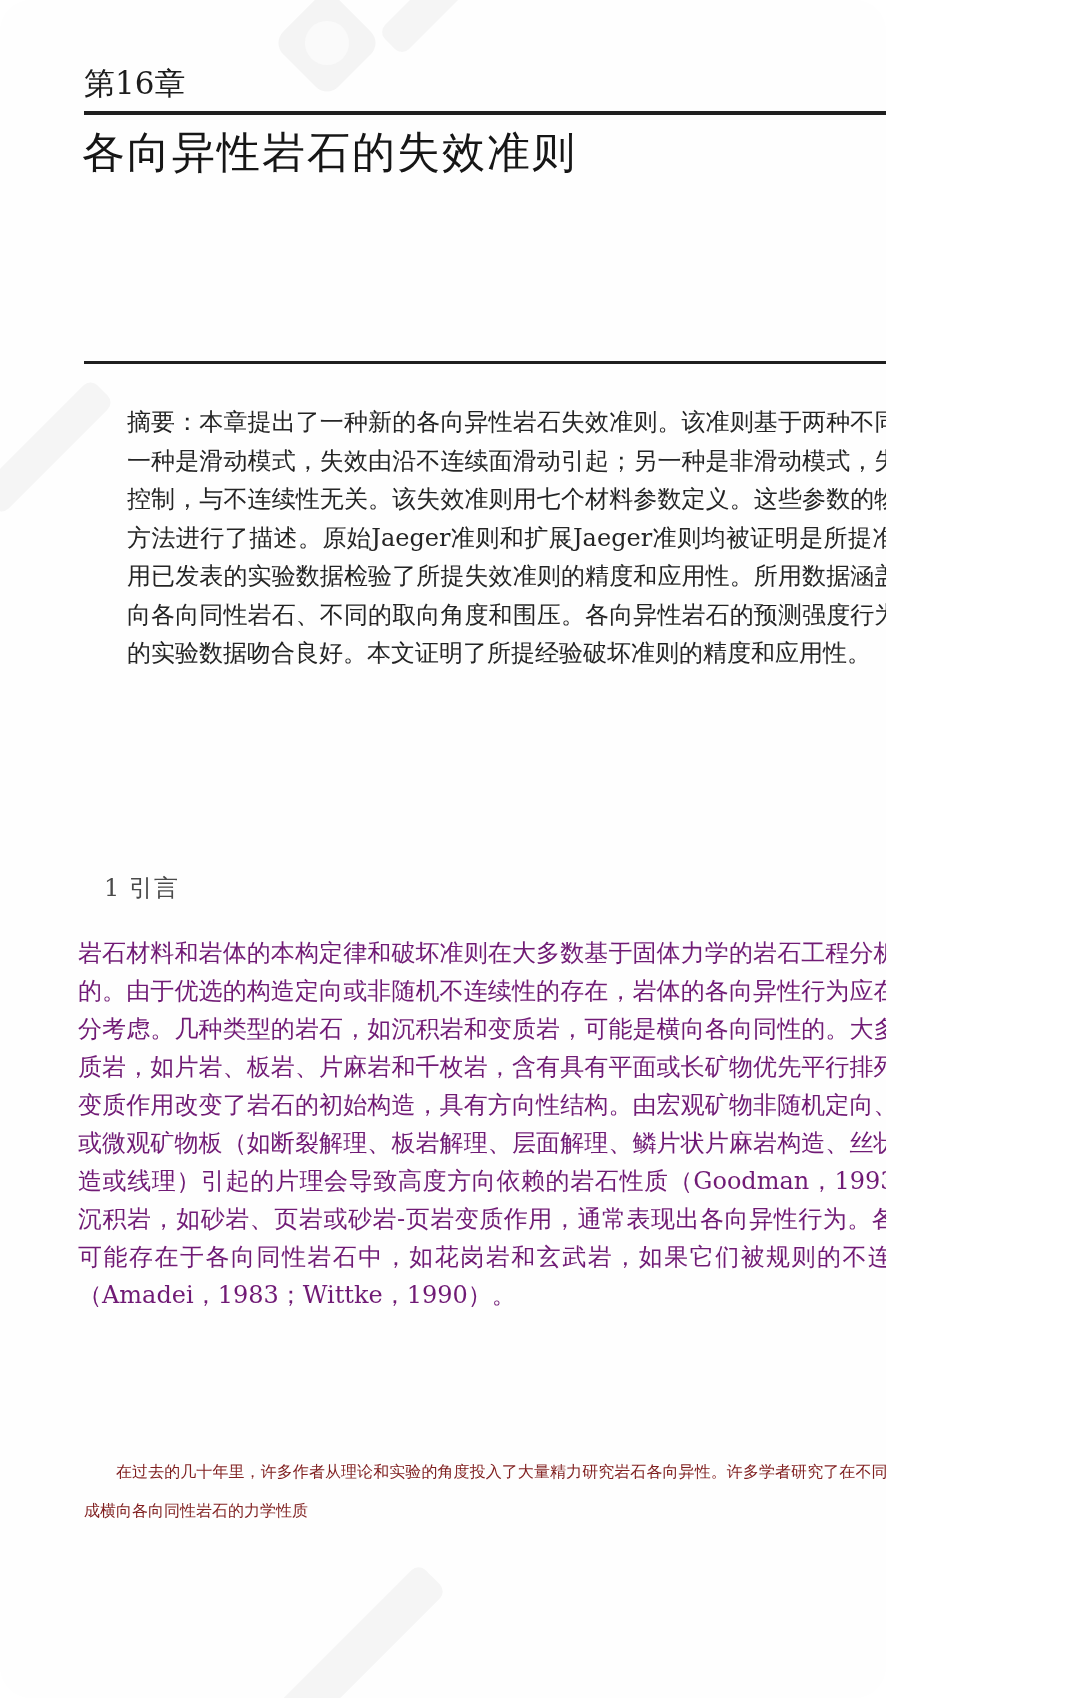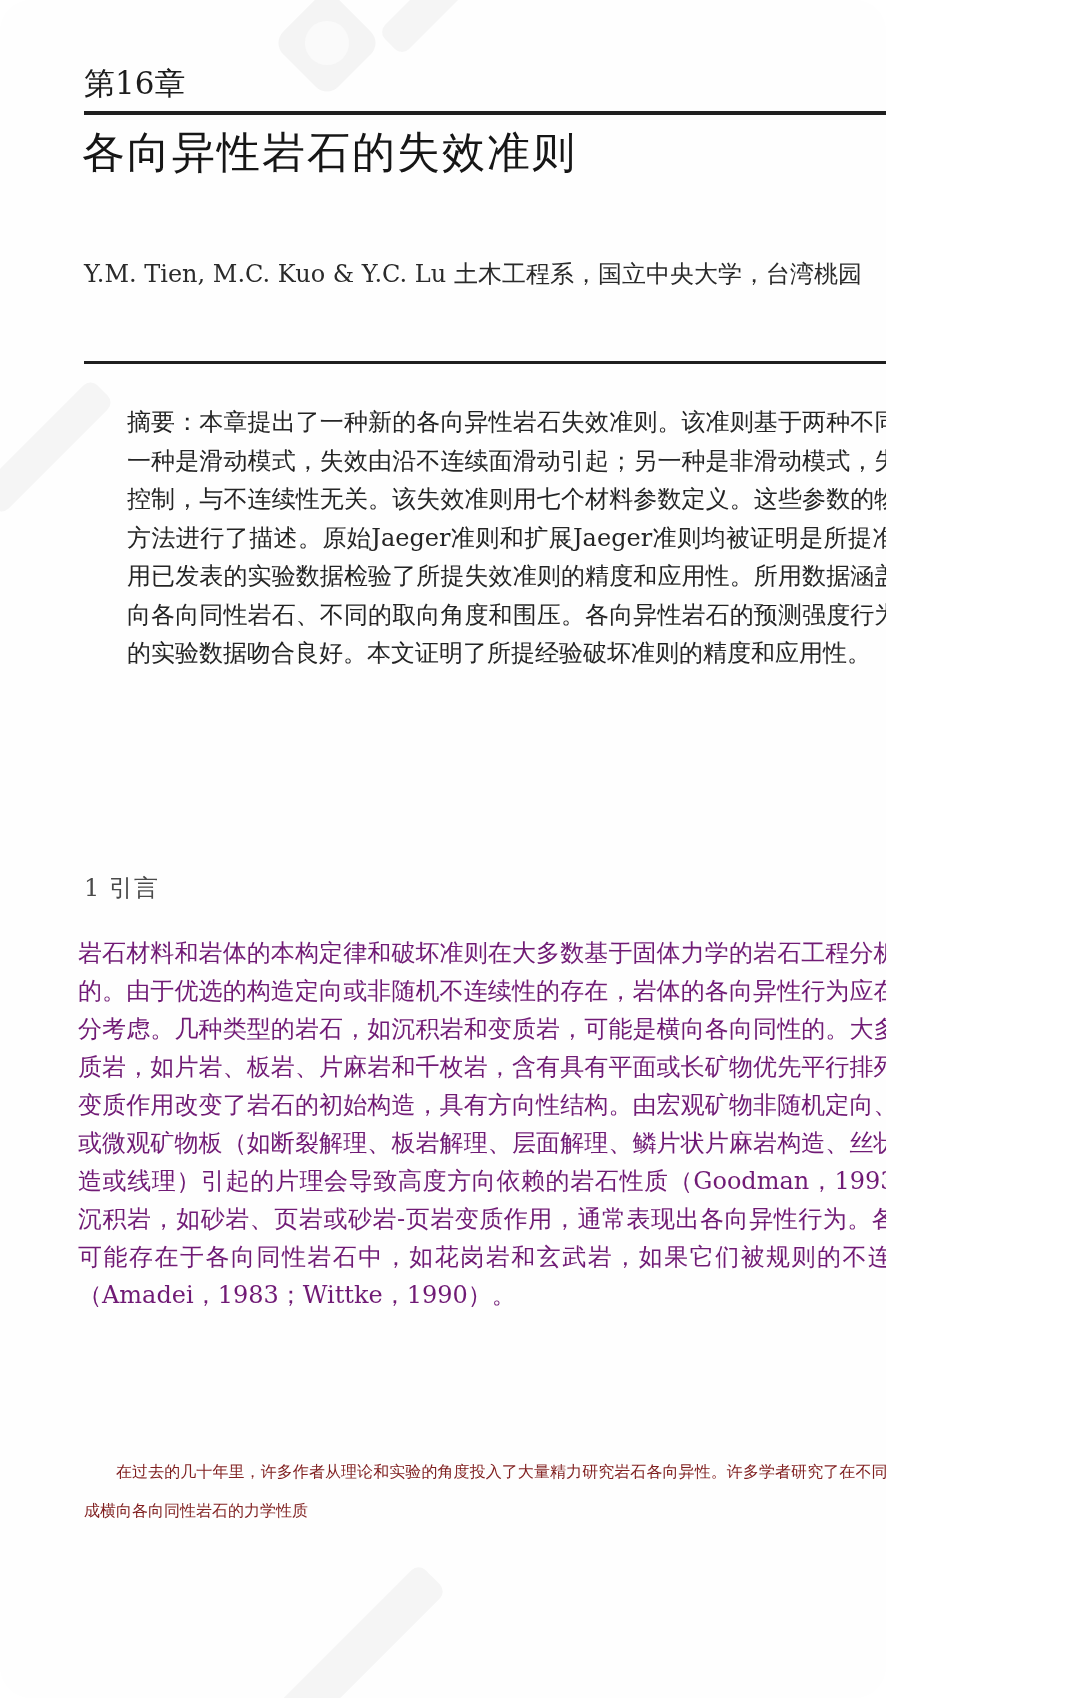--- a/index.html
+++ b/index.html
@@ -83,21 +83,21 @@
     font-size: 24px;
     line-height: 38.5px;
     text-align: justify;
     color: #242424;
     margin-left: 43px;
   }
 
   
   .section-heading {
     position: absolute;
-    left: 84px; top: 872px;
+    left: 104px; top: 872px;
     font-size: 24px;
     line-height: 32px;
     color: #4a4a4a;
     letter-spacing: 1px;
   }
 
   .para-1 {
     position: absolute;
     left: 78px; top: 934px;
     width: 916px;
@@ -131,21 +131,20 @@
   <div class="wm-logo" style="left:990px; top:1078px; width:112px; height:112px;"></div>
   <div class="wm-streak" style="left:-34px; top:430px; width:160px; height:34px;"></div>
   <div class="wm-streak" style="left:262px; top:1628px; width:200px; height:40px;"></div>
 
   <div class="chapter-label">第16章</div>
 
   <div class="rule rule-1"></div>
 
   <h1 class="doc-title">各向异性岩石的失效准则</h1>
 
-  <div class="authors">Y.M. Tien, M.C. Kuo &amp; Y.C. Lu 土木工程系，国立中央大学，台湾桃园</div>
 
   <div class="rule rule-2"></div>
 
   <p class="abstract">摘要：本章提出了一种新的各向异性岩石失效准则。该准则基于两种不同的失效模式：一种是滑动模式，失效由沿不连续面滑动引起；另一种是非滑动模式，失效由岩石材料控制，与不连续性无关。该失效准则用七个材料参数定义。这些参数的物理意义及确定方法进行了描述。原始Jaeger准则和扩展Jaeger准则均被证明是所提准则的特例。利用已发表的实验数据检验了所提失效准则的精度和应用性。所用数据涵盖各种类型的横向各向同性岩石、不同的取向角度和围压。各向异性岩石的预测强度行为与不同研究者的实验数据吻合良好。本文证明了所提经验破坏准则的精度和应用性。</p>
 
   <div class="section-heading">1 引言</div>
 
   <p class="para-1">岩石材料和岩体的本构定律和破坏准则在大多数基于固体力学的岩石工程分析中是必需的。由于优选的构造定向或非随机不连续性的存在，岩体的各向异性行为应在分析中充分考虑。几种类型的岩石，如沉积岩和变质岩，可能是横向各向同性的。大多数片状变质岩，如片岩、板岩、片麻岩和千枚岩，含有具有平面或长矿物优先平行排列的构造。变质作用改变了岩石的初始构造，具有方向性结构。由宏观矿物非随机定向、平行断裂或微观矿物板（如断裂解理、板岩解理、层面解理、鳞片状片麻岩构造、丝状片麻岩构造或线理）引起的片理会导致高度方向依赖的岩石性质（Goodman，1993）。层状沉积岩，如砂岩、页岩或砂岩-页岩变质作用，通常表现出各向异性行为。各向异性也可能存在于各向同性岩石中，如花岗岩和玄武岩，如果它们被规则的不连续性切割（Amadei，1983；Wittke，1990）。</p>
 
   <p class="para-2">在过去的几十年里，许多作者从理论和实验的角度投入了大量精力研究岩石各向异性。许多学者研究了在不同围压下自然和合成横向各向同性岩石的力学性质</p>

